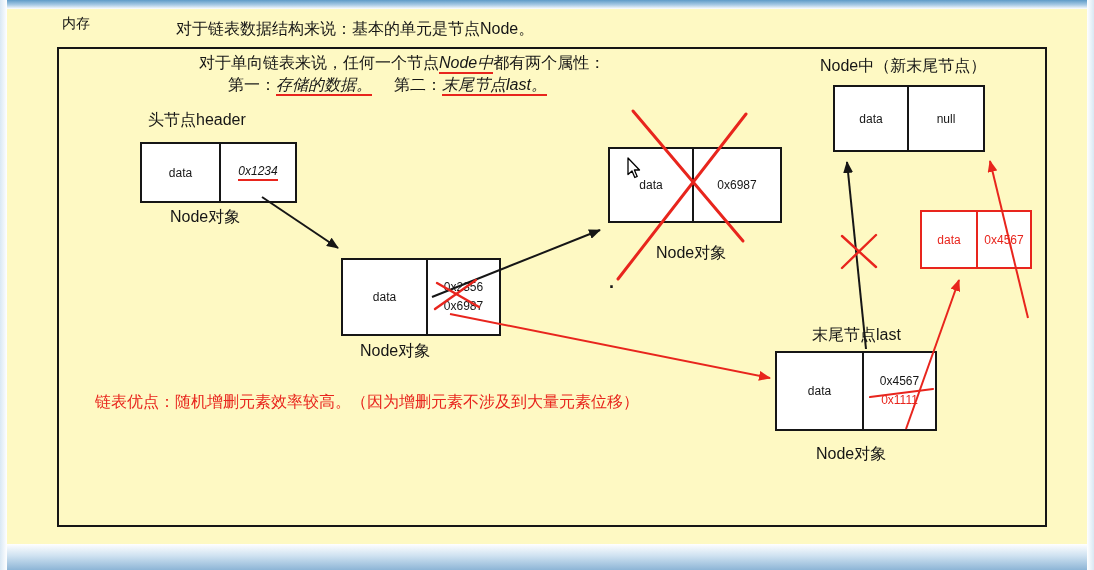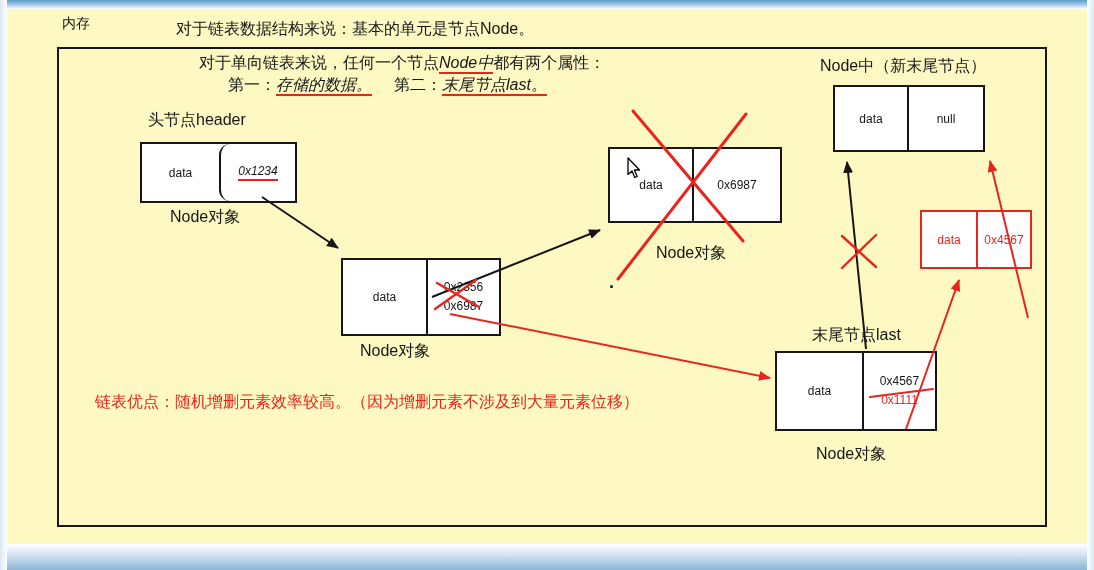--- a/index.html
+++ b/index.html
@@ -61,21 +61,21 @@
 
   <div class="t" style="left:228px; top:75px;">
     <span>第一：</span><span class="u-red">存储的数据。</span><span class="sp">第二：</span><span class="u-red">末尾节点last。</span>
   </div>
 
   <div class="t" style="left:148px; top:110px;text-align:right;">头节点header</div>
   <div class="node-box" style="left:140px; top:142px; width:157px; height:61px;">
     <div class="cell" style="flex:0 0 77px;">
       <span>data</span>
     </div>
-    <div class="cell" style="flex:1;border-radius:11px;">
+    <div class="cell" style="flex:1;">
       <span class="u-red">0x1234</span>
     </div>
   </div>
   <div class="t" style="left:170px; top:207px;">Node对象</div>
 
   <div class="node-box" style="left:341px; top:258px; width:160px; height:78px;">
     <div class="cell" style="flex:0 0 83px;">
       <span>data</span>
     </div>
     <div class="cell" style="flex:1;">

